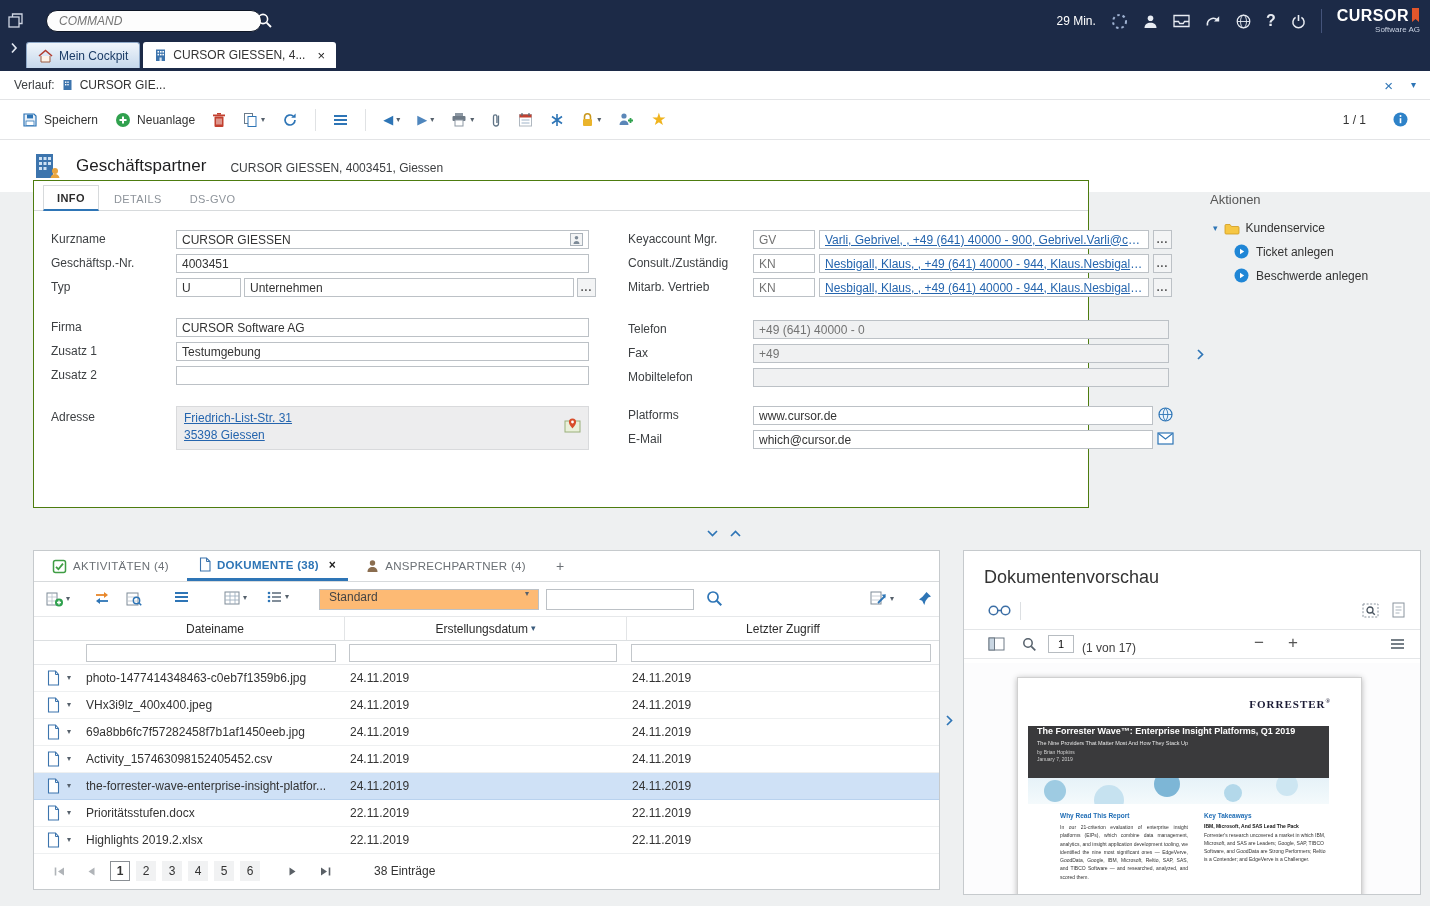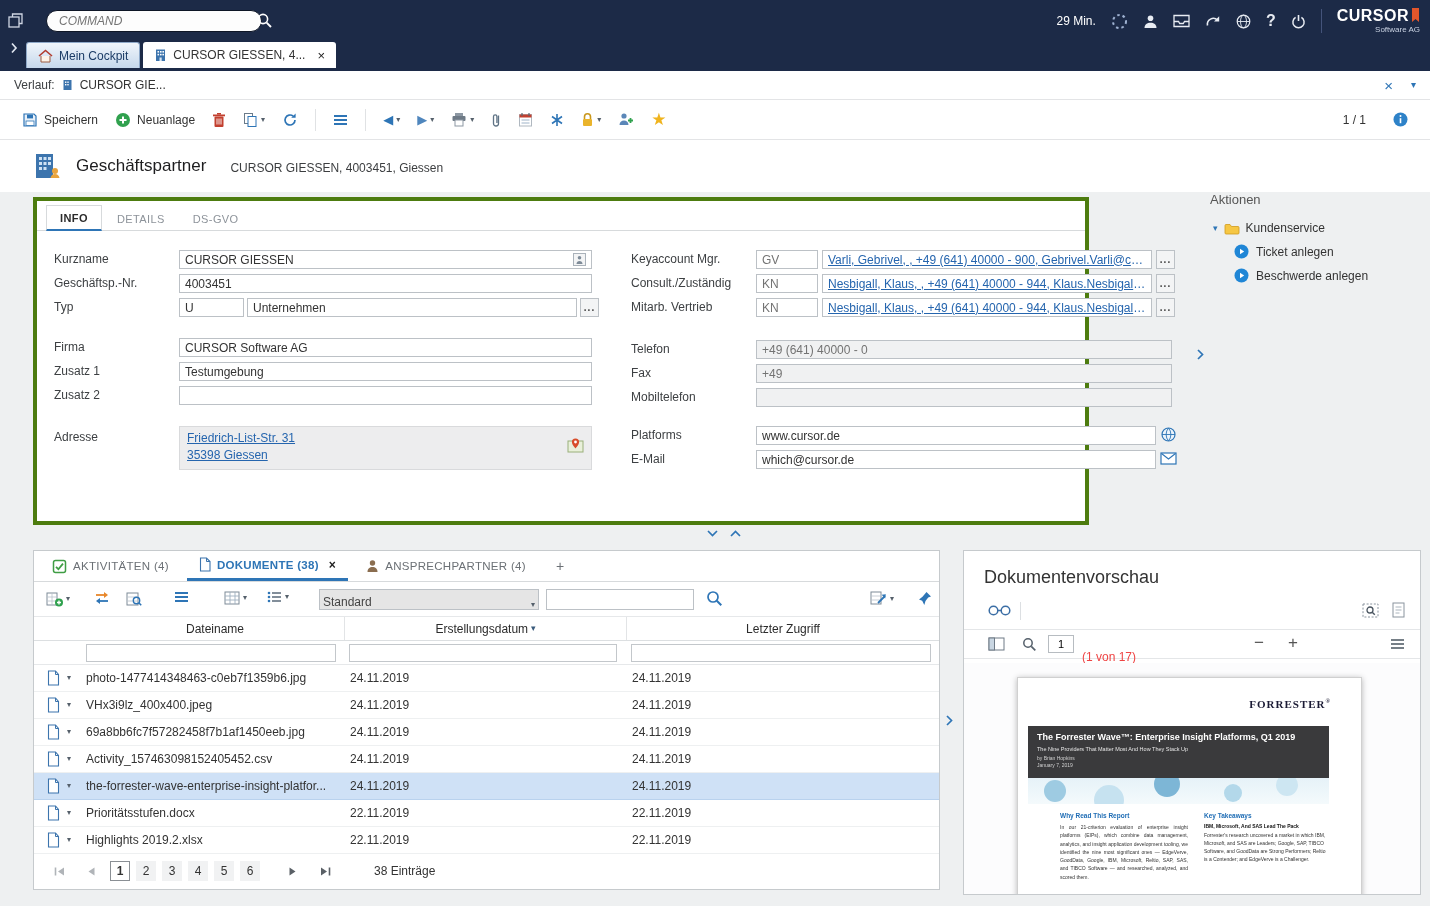--- a/index.html
+++ b/index.html
@@ -40,21 +40,21 @@
   .icon-btn{display:flex;align-items:center;cursor:pointer}
   .tri{font-size:13px;color:#2e75b6;line-height:1}
   .tri.fwd{color:#4f86bd}
   .star{color:#f0b41e;font-size:17px;line-height:1}
   .vsep{width:1px;height:22px;background:#e0e2e4}
   .pager{font-size:12px;color:#333;margin-right:10px}
   .recordheader{position:absolute;top:140px;left:0;right:0;height:52px;background:#fff;display:flex;align-items:center;padding:0 32px;gap:14px}
   .rec-title{font-size:17px;font-weight:normal;color:#1d1d1f}
   .rec-sub{font-size:12px;color:#3c3e40;margin-left:10px;margin-top:4px}
   
-  .mainpanel{position:absolute;left:33px;top:197px;width:1056px;height:328px;background:#fff;border:4px solid #4d7c0f}
+  .mainpanel{position:absolute;left:33px;top:180px;width:1056px;height:328px;background:#fff;border:1px solid #4d7c0f}
   .ftabs{height:30px;border-bottom:1px solid #d7dadc;display:flex;align-items:flex-end;padding-left:9px;gap:2px}
   .ftab{padding:6px 13px 5px;font-size:11px;color:#8d939a;letter-spacing:.4px;cursor:pointer}
   .ftab.active{border:1px solid #d7dadc;border-bottom:2px solid #2e75b6;margin-bottom:-1px;background:#fff;color:#2b2b2b;font-weight:bold}
   .lbl{color:#3d4043;font-size:12px;line-height:19px;white-space:nowrap}
   .field{background:#fff;border:1px solid #bcc1c6;height:19px;font-size:12px;padding:0 5px;display:flex;align-items:center;white-space:nowrap;overflow:hidden;cursor:text}
   .field.gray{background:#f0f1f2}
   .fval{overflow:hidden;text-overflow:ellipsis;white-space:nowrap}
   .link{color:#737373}
   .link-u{color:#2565ae;text-decoration:underline;cursor:pointer}
   .field-icon{margin-left:auto;cursor:pointer;flex:0 0 auto}
@@ -68,21 +68,21 @@
   .akt-item{display:flex;align-items:center;gap:7px;margin:9px 0 0 24px;color:#333;cursor:pointer}
   .chev{cursor:pointer}
   
   .docpanel{position:absolute;left:33px;top:550px;width:907px;height:340px;background:#fff;border:1px solid #c6cacd}
   .btabs{height:31px;border-bottom:1px solid #d7dadc;display:flex;align-items:stretch;padding-left:6px;gap:6px}
   .btab{display:flex;align-items:center;gap:6px;padding:0 12px;color:#6b7075;font-size:11.5px;letter-spacing:.3px;cursor:pointer}
   .btab.active{color:#2e75b6;font-weight:bold;border-bottom:3px solid #2e75b6}
   .btab .tab-close{font-size:12px;margin-left:4px}
   .ttoolbar{height:35px;position:relative;border-bottom:1px solid #e6e8ea}
   .ttool{position:absolute;top:9px;display:flex;align-items:center;cursor:pointer}
-  .tselect{position:absolute;left:285px;top:7px;width:220px;height:21px;border:1px solid #bcc1c6;display:flex;align-items:flex-end;padding:0 3px;color:#444;cursor:pointer;background:#e5e5e5}
+  .tselect{position:absolute;left:285px;top:7px;width:220px;height:21px;border:1px solid #bcc1c6;display:flex;align-items:flex-start;padding:0 9px;color:#444;cursor:pointer;background:#fdba74}
   .tsearch{position:absolute;left:512px;top:7px;width:148px;height:21px;border:1px solid #bcc1c6;padding:0 6px;font-family:inherit;font-size:12px;outline:none}
   .thead{height:24px;border-bottom:1px solid #dcdfe1;display:flex;align-items:flex-start;font-size:12px;color:#2b2b2b}
   .th{display:flex;align-items:center;justify-content:center;height:100%}
   .th.b{border-left:1px solid #e2e4e6}
   .tfilter{height:24px;border-bottom:1px solid #e6e8ea;position:relative}
   .tfilter input{position:absolute;top:3px;height:18px;border:1px solid #c3c7cb;font-family:inherit;font-size:11px;padding:0 4px;outline:none}
   .trow{height:27px;display:flex;align-items:center;border-bottom:1px solid #eef0f1;cursor:pointer}
   .trow.selected{background:#cfe1f6;border-bottom:1px solid #b9d2ee}
   .cell-gutter{width:52px;display:flex;align-items:center;padding-left:13px;gap:4px;flex:0 0 auto}
   .cell-name{width:258px;overflow:hidden;text-overflow:ellipsis;white-space:nowrap;flex:0 0 auto}
@@ -93,27 +93,27 @@
   .pg.active{background:#fff;border:1px solid #8a8f94;font-weight:bold}
   .pgnav{width:26px;height:20px;display:flex;align-items:center;justify-content:center;cursor:pointer}
   .pgcount{margin-left:30px;color:#333}
   
   .prevpanel{position:absolute;left:963px;top:550px;width:458px;height:345px;background:#fff;border:1px solid #c6cacd}
   .prev-title{padding:16px 4px 0 20px;font-size:18px;color:#333}
   .ptool1{height:36px;margin-top:6px;border-bottom:1px solid #e4e6e8;position:relative}
   .ptool2{height:29px;border-bottom:1px solid #e4e6e8;position:relative}
   .pt{position:absolute;cursor:pointer}
   .pageinput{position:absolute;left:84px;top:5px;width:26px;height:18px;border:1px solid #b7bcc1;text-align:center;font-family:inherit;font-size:11px;outline:none}
-  .pageinfo{position:absolute;left:118px;top:20px;color:#ef4444;font-size:12px}
+  .pageinfo{position:absolute;left:118px;top:11px;color:#404040;font-size:12px}
   .zbtn{position:absolute;top:3px;font-size:17px;color:#555;cursor:pointer}
   .prevarea{position:absolute;left:0;right:0;top:112px;bottom:0;background:#fcfcfd;overflow:hidden}
   .docpage{position:absolute;left:53px;top:14px;width:345px;height:420px;background:#fff;border:1px solid #d0d0d0;box-shadow:0 1px 6px rgba(0,0,0,.28)}
   .forr-logo{position:absolute;right:30px;top:20px;font-family:"Liberation Serif",serif;font-weight:bold;font-size:11px;letter-spacing:1px;color:#1b1b35}
   .forr-logo sup{font-size:6px}
-  .docbanner{position:absolute;left:10px;top:48px;width:301px;height:52px;background:#3a3a3c;color:#fff;padding:6px 9px;overflow:hidden}
+  .docbanner{position:absolute;left:10px;top:48px;width:301px;height:52px;background:#3a3a3c;color:#fff;padding:0 9px;overflow:hidden}
   .db-title{font-size:9px;font-weight:bold;line-height:1.25}
   .db-sub{font-size:5.5px;color:#e6e6e6;margin-top:3px}
   .db-by{font-size:5px;color:#cfcfcf;margin-top:3px}
   .db-date{font-size:5px;color:#cfcfcf;margin-top:1px}
   .docwave{position:absolute;left:10px;top:100px;width:301px;height:26px;background:linear-gradient(#e6f2f8,#f4fafc);overflow:hidden}
   .docwave i{position:absolute;border-radius:50%;display:block}
   .doccols{position:absolute;left:0;top:134px;width:345px}
   .dc-h{font-size:6.5px;font-weight:bold;color:#1f6db5;margin-bottom:4px}
   .dc-t{font-size:5px;line-height:1.65;color:#333;text-align:justify}
   .dc-b{font-size:5px;font-weight:bold;color:#111;line-height:1.5}

